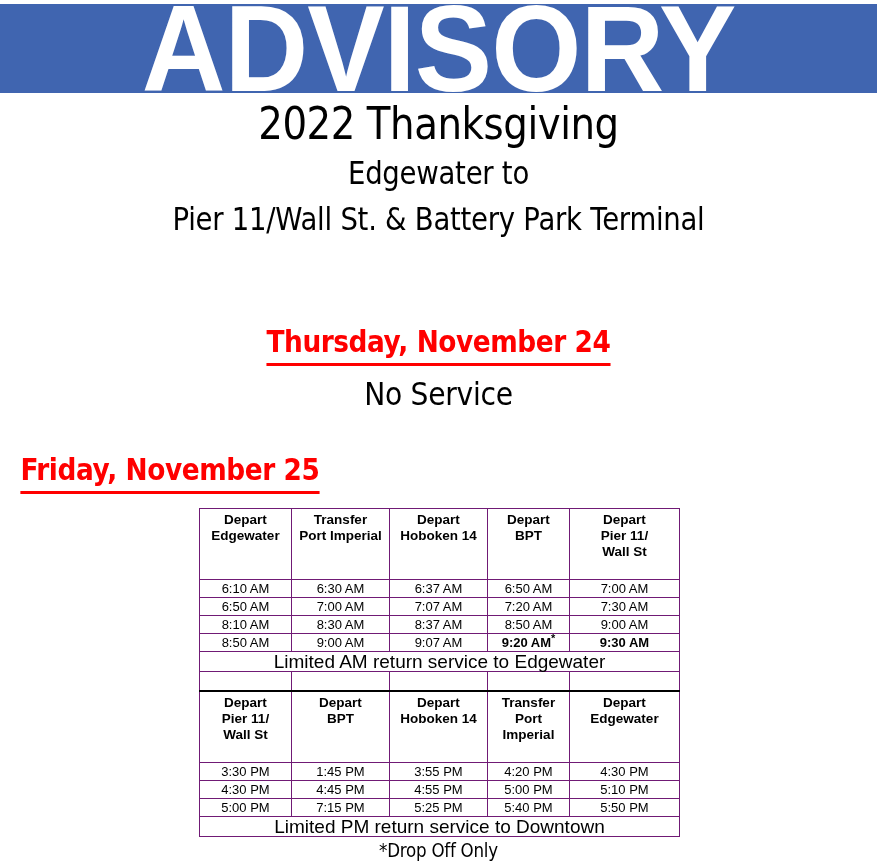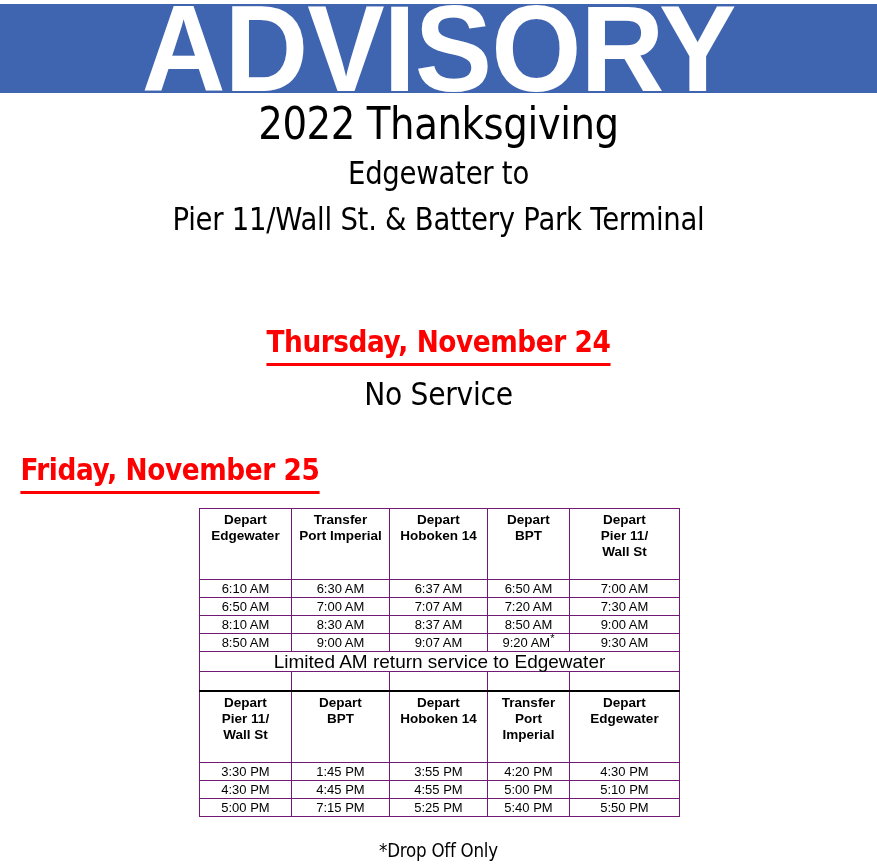--- a/index.html
+++ b/index.html
@@ -144,21 +144,21 @@
   table.sched td.note {
     font-size: 19px;
     height: 19px;
   }
   table.sched td.spacer {
     height: 18px;
     border-top: 1px solid #000000;
     border-bottom: 2px solid #000000;
   }
   table.sched td.bold {
-    font-weight: normal;
+    font-weight: bold;
   }
   .col1 { width: 92px; }
   .col2 { width: 98px; }
   .col3 { width: 98px; }
   .col4 { width: 82px; }
   .col5 { width: 110px; }
   sup.star {
     font-size: 11px;
     vertical-align: super;
     line-height: 0;
@@ -277,17 +277,20 @@
           <td>5:00 PM</td>
           <td>5:10 PM</td>
         </tr>
         <tr>
           <td>5:00 PM</td>
           <td>7:15 PM</td>
           <td>5:25 PM</td>
           <td>5:40 PM</td>
           <td>5:50 PM</td>
         </tr>
+        <tr>
+          <td class="note" colspan="5">Limited PM return service to Downtown</td>
+        </tr>
       </tbody>
   </table>
 </div>
 
 <div class="footnote">*Drop Off Only</div>
 
 </body></html>

